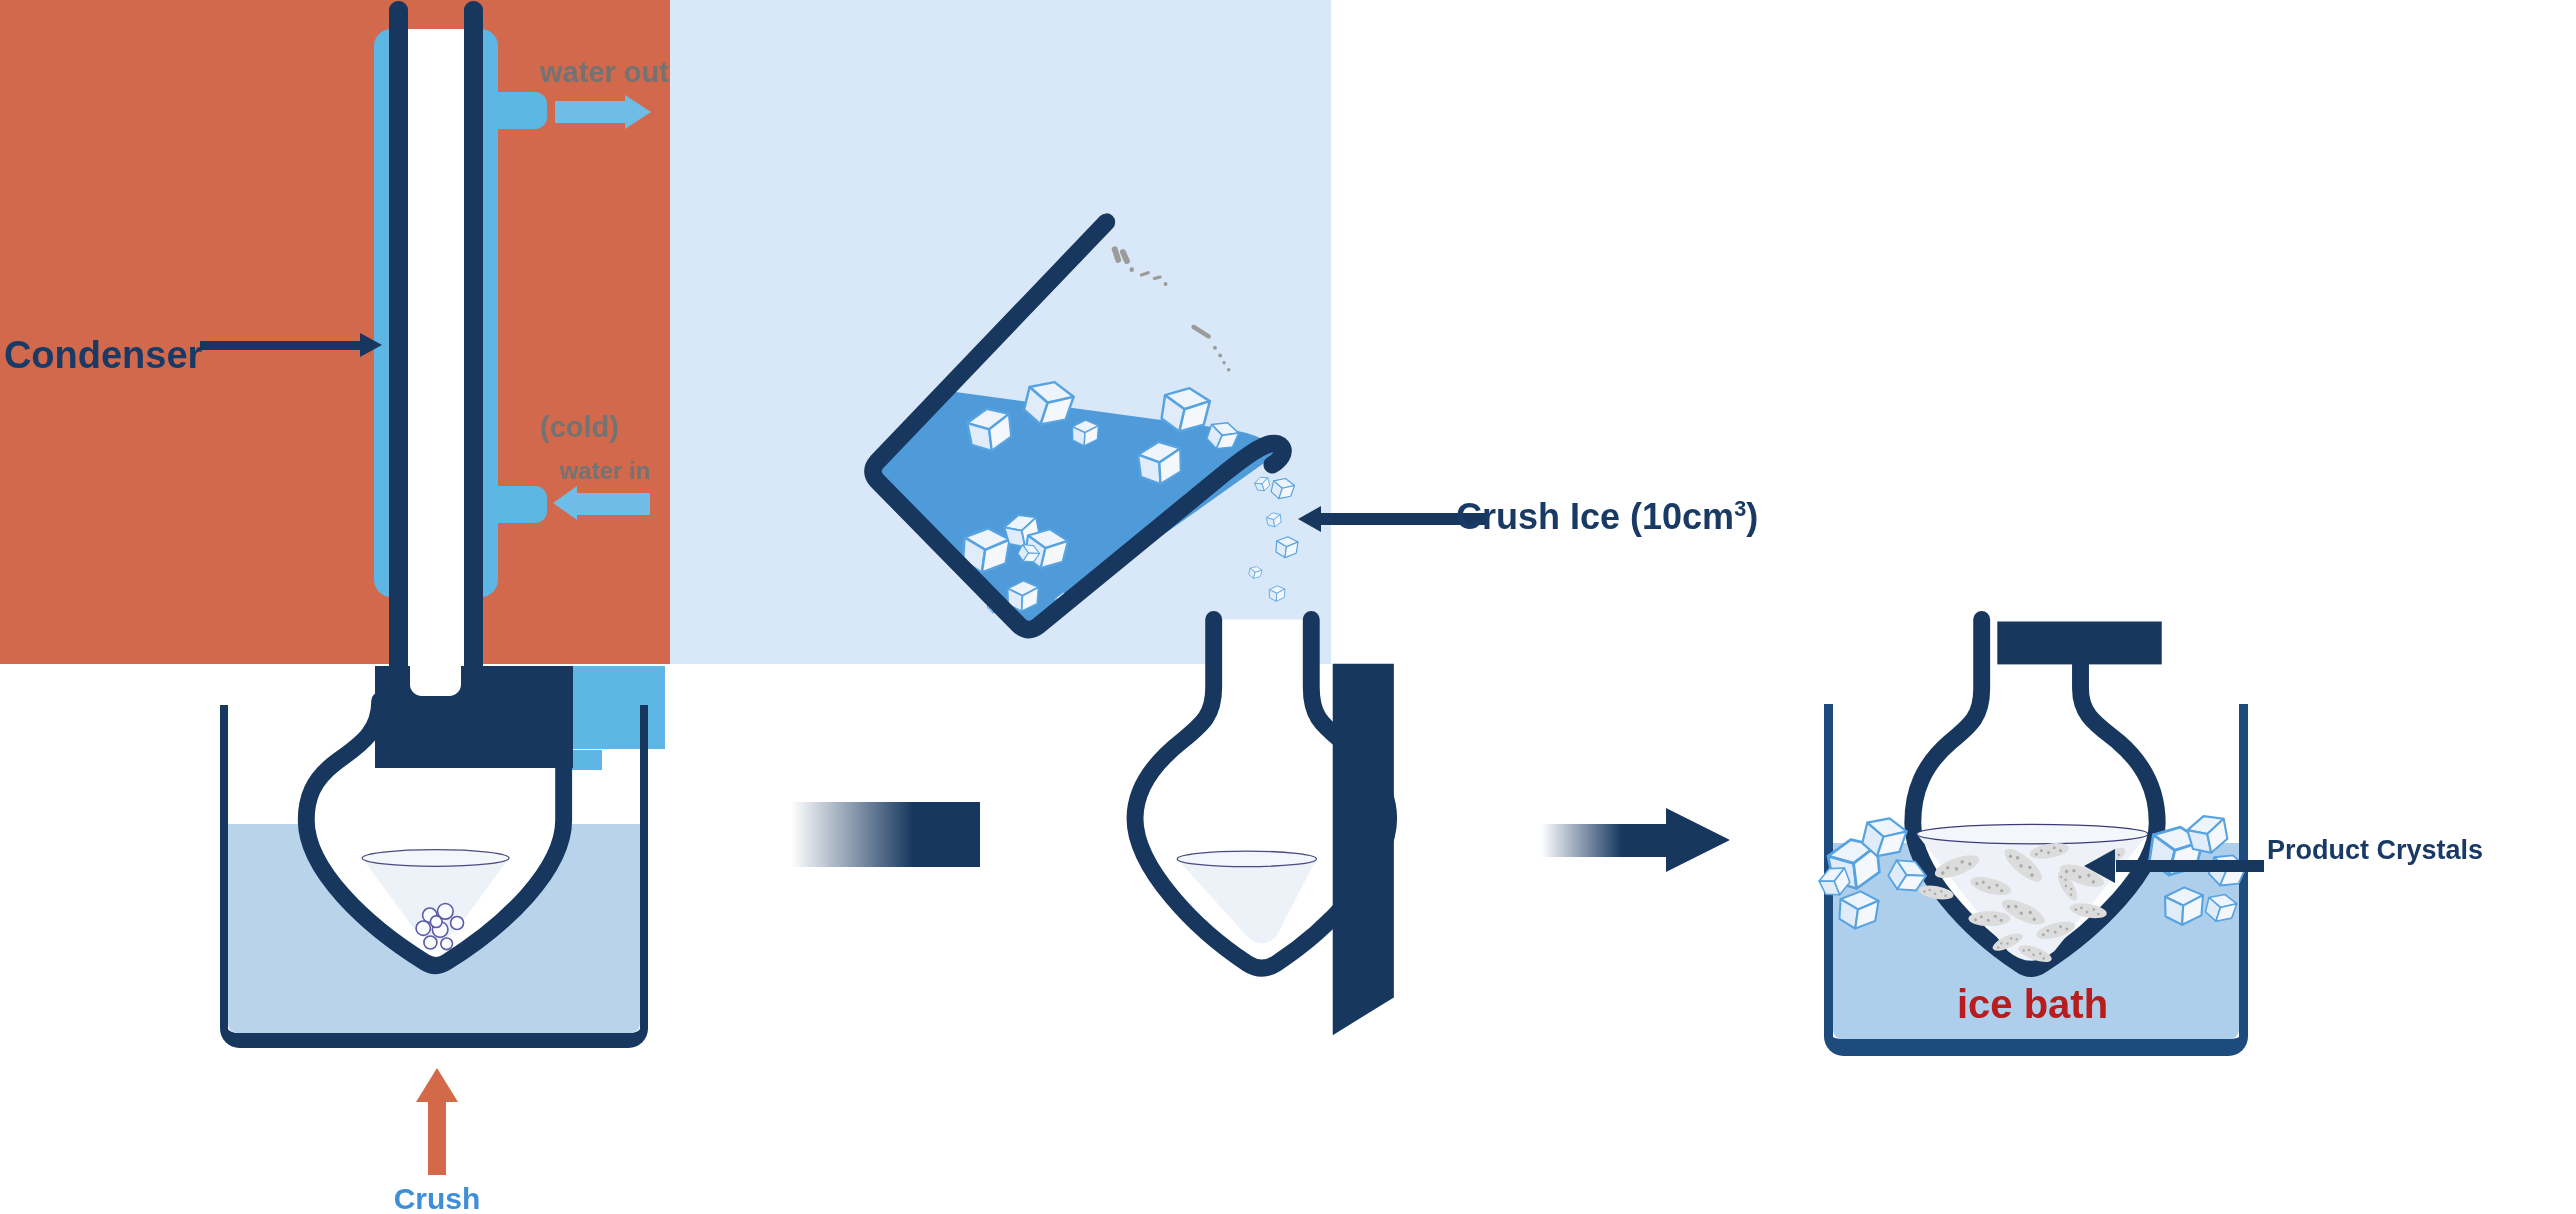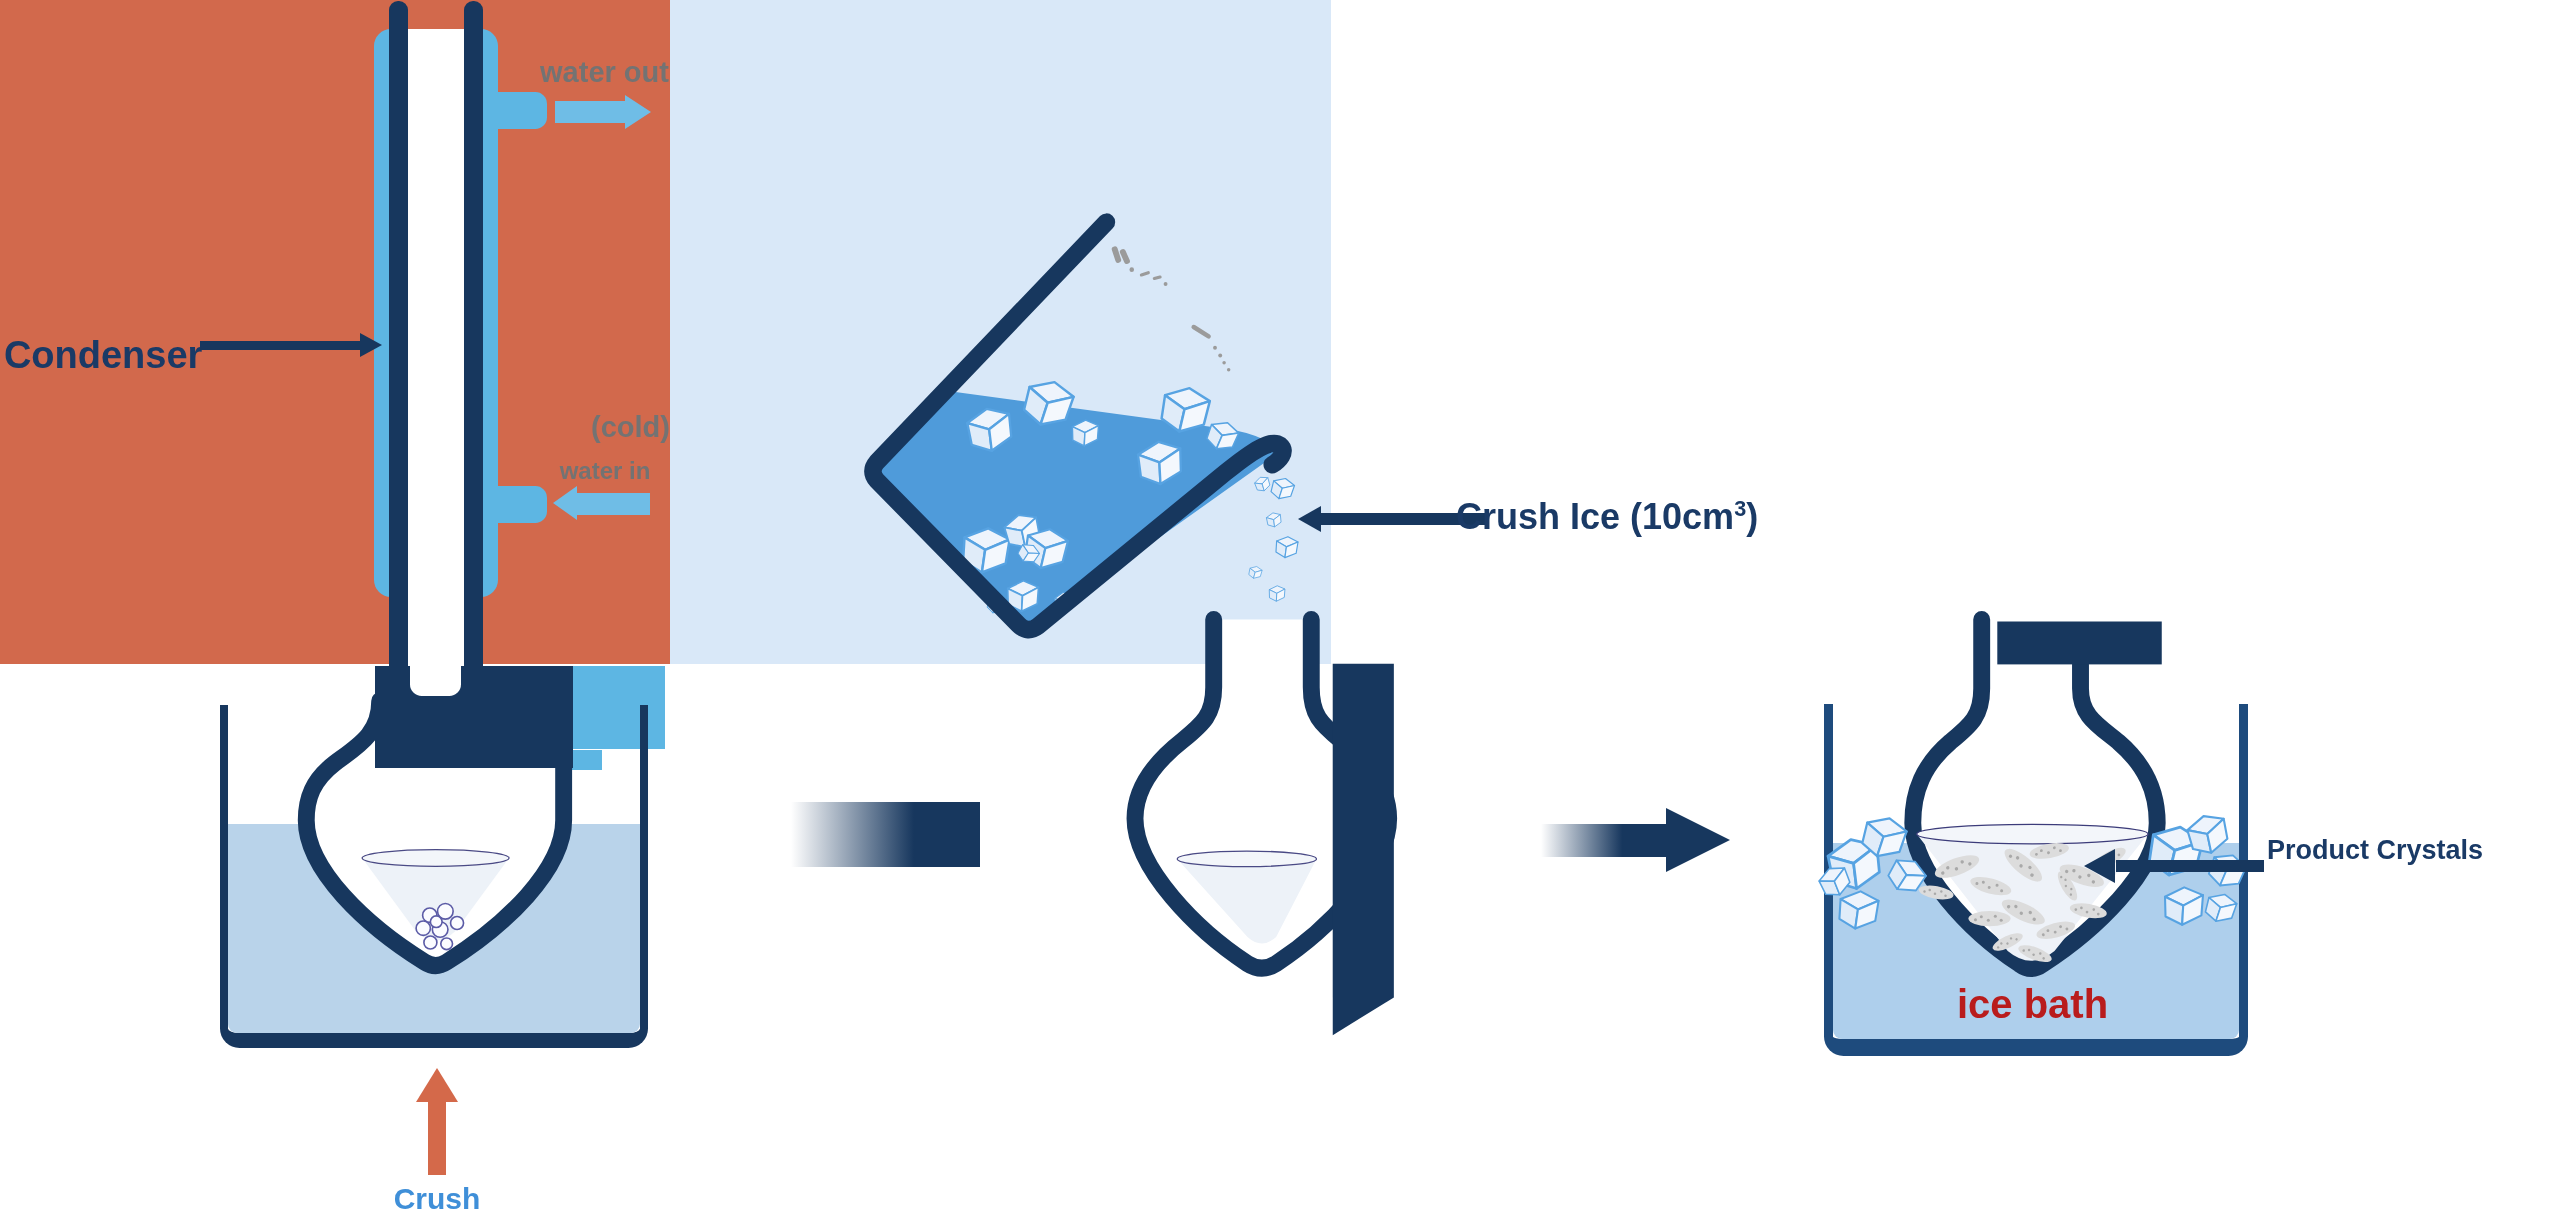--- a/index.html
+++ b/index.html
@@ -86,21 +86,21 @@
   <div class="abs notch"></div>
 
   <div class="abs lbl navy" style="left:3.9px;top:325px;font-size:38px;margin-top:11px;">Condenser</div>
   <div class="abs shaft" style="left:200px;top:341px;width:160px;height:8.5px;"></div>
   <div class="abs tri" style="left:360px;top:333px;border-top:12.4px solid transparent;border-bottom:12.4px solid transparent;border-left:22px solid #17375e;"></div>
 
   <div class="abs lbl blue-lbl" style="left:533px;top:57px;width:143px;text-align:center;font-size:29px;">water out</div>
   <div class="abs lb-shaft" style="left:555px;top:101px;width:70px;height:22px;"></div>
   <div class="abs tri" style="left:625px;top:95px;border-top:17.6px solid transparent;border-bottom:17.6px solid transparent;border-left:26px solid #6fbde6;"></div>
 
-  <div class="abs lbl blue-lbl" style="left:540px;top:412px;width:130px;text-align:right;font-size:29px;">(cold)</div>
+  <div class="abs lbl blue-lbl" style="left:540px;top:412px;width:130px;text-align:left;font-size:29px;">(cold)</div>
   <div class="abs lbl blue-lbl" style="left:540px;top:458px;width:130px;text-align:center;font-size:24px;">water in</div>
   <div class="abs lb-shaft" style="left:577px;top:493px;width:73px;height:22px;"></div>
   <div class="abs tri" style="left:553px;top:486px;border-top:17.6px solid transparent;border-bottom:17.6px solid transparent;border-right:24px solid #6fbde6;"></div>
 
   <div class="abs heat-head tri"></div>
   <div class="abs heat-shaft"></div>
   <div class="abs lbl" style="left:390px;top:1183px;width:94px;text-align:center;font-size:30px;color:#3f8fd8;">Crush</div>
 
   <div class="abs grad" style="left:791px;top:802px;width:189px;height:65px;"></div>
 

